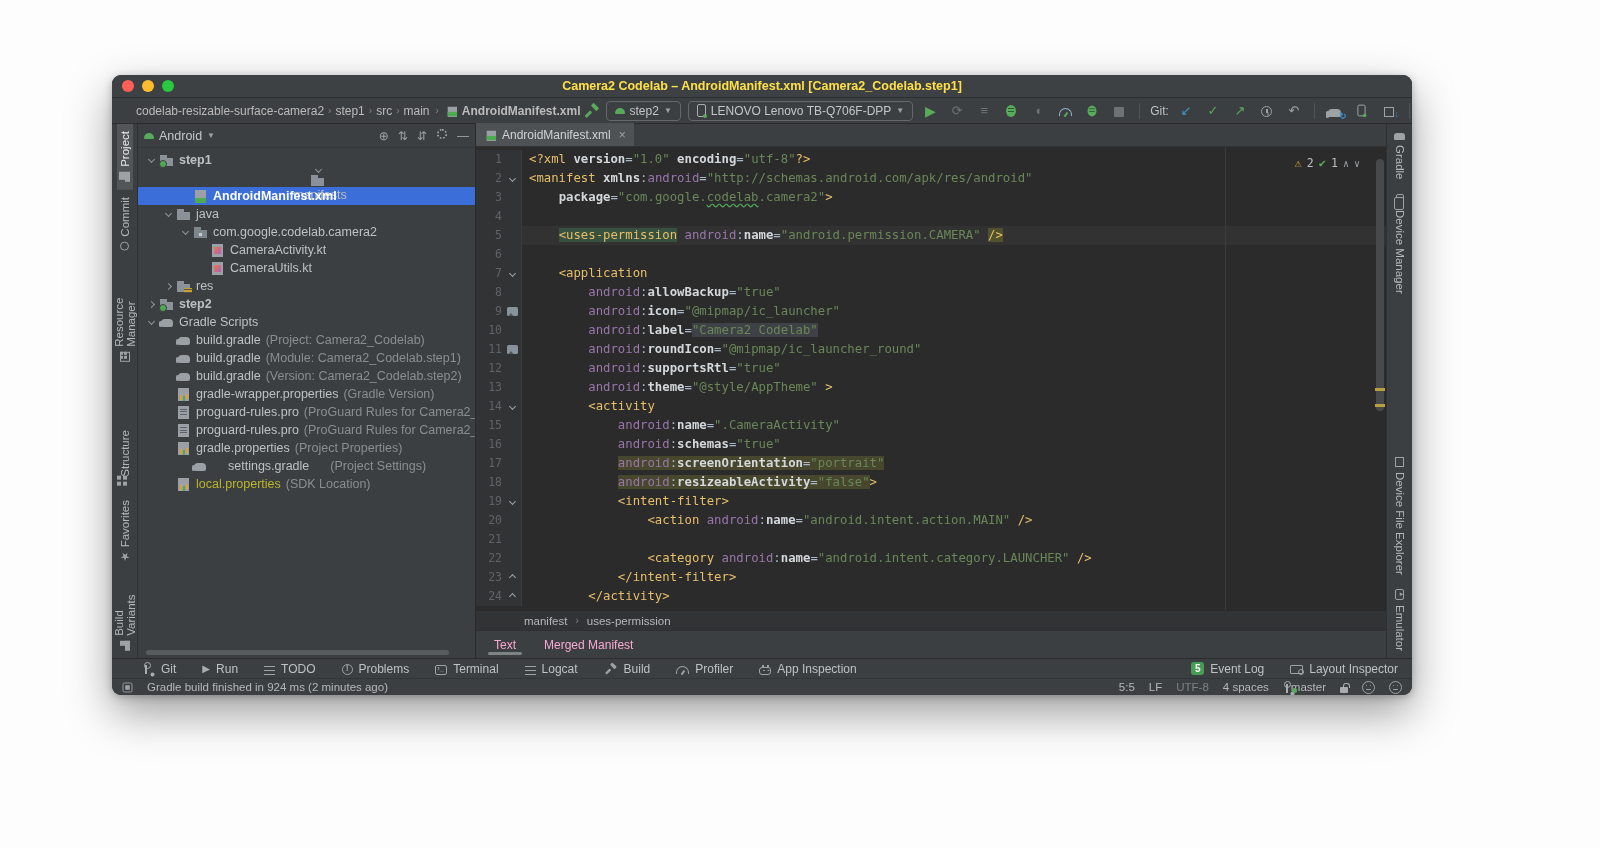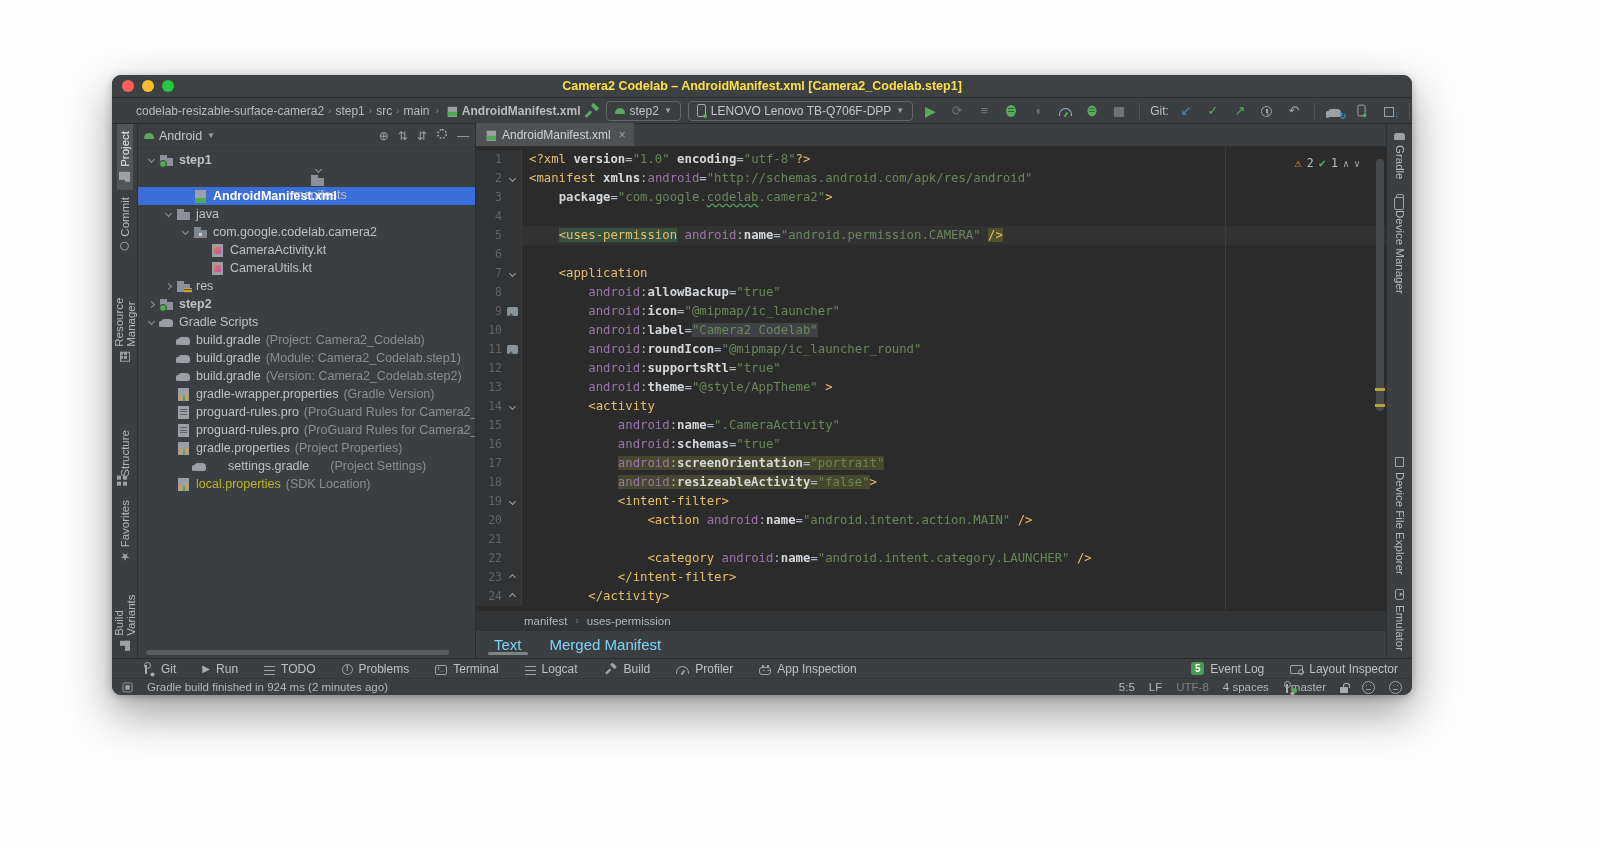--- a/index.html
+++ b/index.html
@@ -157,21 +157,21 @@
 
   .inspect { position:absolute; right:22px; top:6px; display:flex; align-items:center; gap:5px; font-size:11.5px; color:#bbbfc2; background:#2b2b2b; padding:1px 4px; }
   .warn-tri { color:#e2a53a; font-size:12px; }
   .ok-check { color:#57ab5a; font-weight:bold; font-size:12px; }
   .ichev { color:#9da2a6; font-size:10px; }
   .vsb { position:absolute; right:2px; top:12px; width:8px; height:252px; background:#47494b; border-radius:4px; }
   .mark { position:absolute; right:1px; width:10px; height:3px; background:#b8a03c; }
 
   .ebreadcrumbs { height:20px; background:#313335; border-top:1px solid #2a2a2a; display:flex; align-items:center; padding-left:48px; gap:6px; font-size:11.5px; color:#b4b8bb; }
   .viewtabs { height:28px; background:#3c3f41; border-top:1px solid #2e3133; display:flex; align-items:center; padding-left:16px; gap:24px; }
-  .vtab { font-size:15px; color:#7dd3fc; height:100%; display:flex; align-items:center; position:relative; padding:0 2px; }
+  .vtab { font-size:12px; color:#f9a8d4; height:100%; display:flex; align-items:center; position:relative; padding:0 2px; }
   .vtab.active::after { content:""; position:absolute; left:-4px; right:-4px; bottom:3px; height:3px; border-radius:2px; background:#7e8386; }
 
   
   .toolbar-bottom { height:20px; background:#3c3f41; border-top:1px solid #2b2b2b; display:flex; align-items:center; padding:0 14px 0 30px; gap:26px; font-size:12px; }
   .twb { display:flex; align-items:center; gap:6px; color:#bdc1c4; }
   .twb .play { color:#a9adb0; font-size:10px; }
   .tb-right { margin-left:auto; display:flex; align-items:center; gap:26px; }
   .badge { min-width:13px; height:13px; border-radius:3px; background:#499c54; color:#fff; font-size:10px; font-weight:bold; display:inline-flex; align-items:center; justify-content:center; padding:0 2px; }
 
   .statusbar { height:17px; background:#3c3f41; border-top:1px solid #323639; display:flex; align-items:center; padding:0 10px; font-size:11.5px; color:#b4b8bb; gap:14px; }

